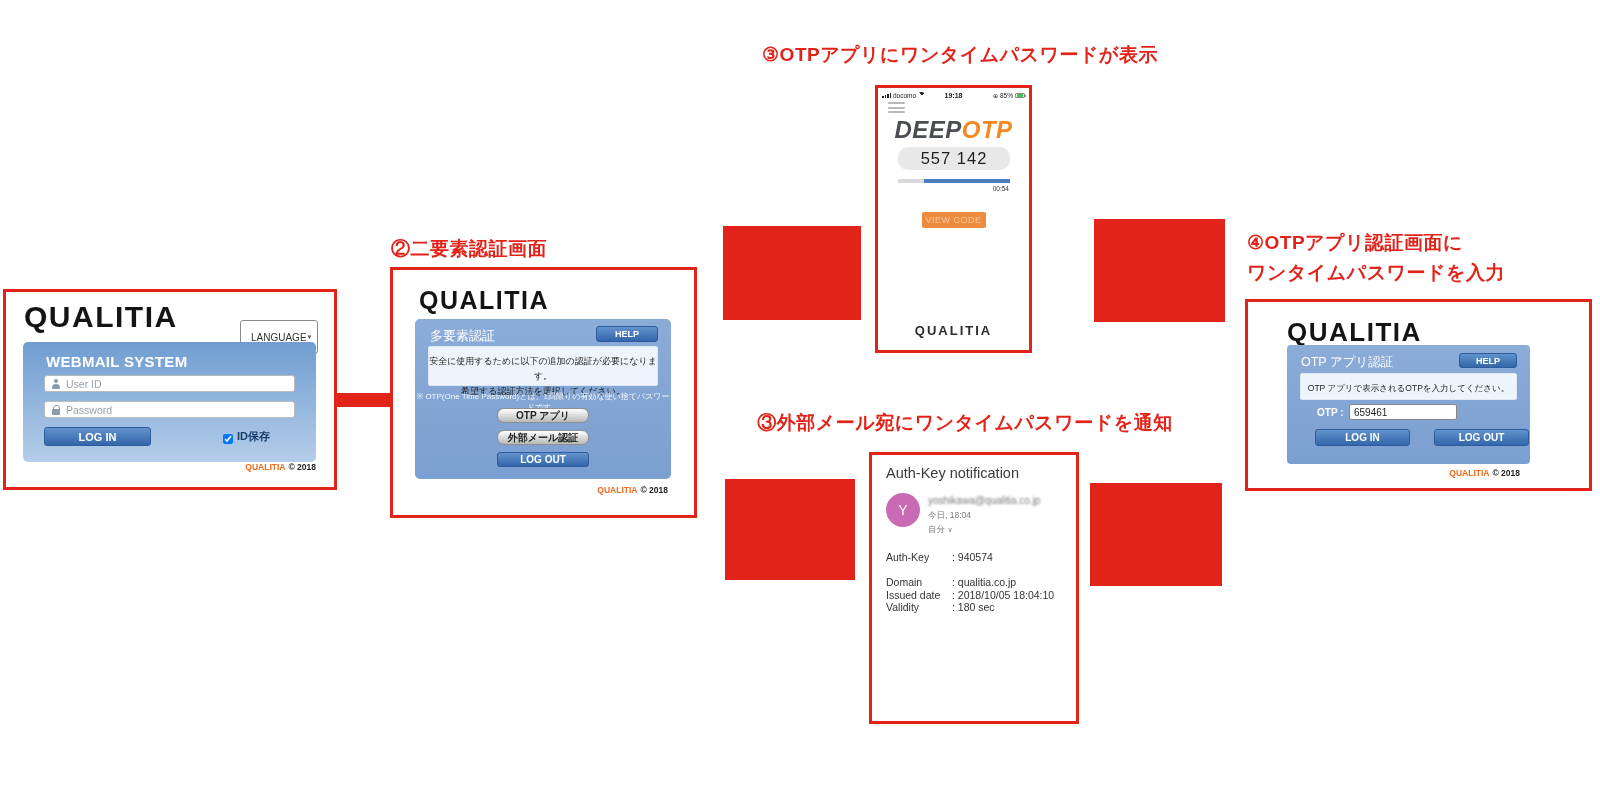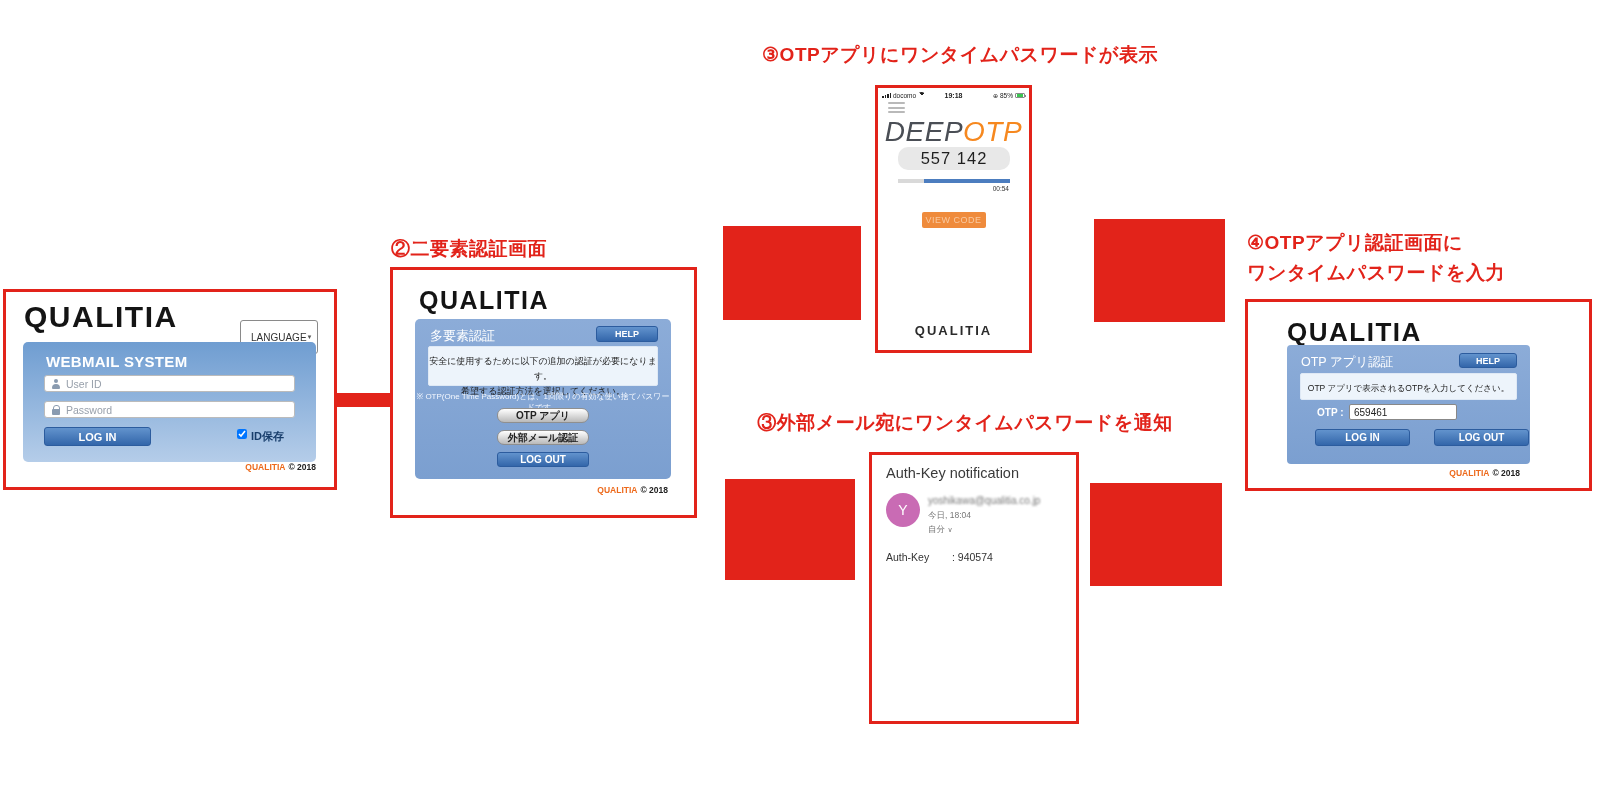--- a/index.html
+++ b/index.html
@@ -81,21 +81,21 @@
         <input type="text" placeholder="User ID" style="">
       </div>
 
       <div class="field" style="left:21px; top:59px; width:251px; height:17px;">
         <span class="icon-lock"></span>
         <input type="text" placeholder="Password" style="">
       </div>
 
       <div class="btn-blue" style="position:absolute; left:21px; top:85px; width:107px; height:19px; font-size:11px;">LOG IN</div>
 
-      <div style="position:absolute; left:214px; top:87px; display:flex; align-items:flex-start; gap:4px;">
+      <div style="position:absolute; left:200px; top:87px; display:flex; align-items:flex-end; gap:4px;">
         <input type="checkbox" style="width: 10px; height: 10px;" checked="checked">
         <span style="font-size:11px; font-weight:700; color:#173d6b;">ID保存</span>
       </div>
     </div>
 
     <div class="footer-copy" style="right:18px; top:170px;">
       <span class="brand">QUALITIA</span><span>© 2018</span>
     </div>
   </div>
 
@@ -151,21 +151,21 @@
           </span>
       </span>
     </div>
 
     <div class="hamburger" style="position:absolute; left:10px; top:14px;">
         <span></span>
         <span></span>
         <span></span>
       </div>
 
-    <div style="position:absolute; left:0; top:28px; width:100%; text-align:center; font-size:28px; font-weight:400; font-style:italic; letter-spacing:.5px;">
+    <div style="position:absolute; left:0; top:28px; width:100%; text-align:center; font-size:24px; font-weight:700; font-style:italic; letter-spacing:.5px;">
       <span style="color:#4a4e55;">DEEP</span><span style="color:#f6881f;">OTP</span>
     </div>
 
     <div style="position:absolute; left:20px; top:59px; width:112px; height:23px; background:#e8e8e8; border-radius:10px; display:flex; align-items:center; justify-content:center; font-size:16.5px; color:#1f1f1f; letter-spacing:1px;">557 142</div>
 
     <div style="position:absolute; left:20px; top:91px; width:112px; height:4px; background:#d9d9d9;">
       <div style="position:absolute; right:0; top:0; width:86px; height:4px; background:#4c7dbf;"></div>
     </div>
     <div style="position:absolute; right:20px; top:97px; font-size:6.5px; color:#333;">00:54</div>
 
@@ -185,20 +185,25 @@
     <div style="position:absolute; left:56px; top:55px; font-size:8.5px; color:#777;">今日, 18:04</div>
     <div style="position:absolute; left:56px; top:69px; font-size:8.5px; color:#777;">
       <span>自分</span>
       <span style="font-size:7px;">∨</span>
     </div>
 
     <div style="position:absolute; left:14px; top:96px; font-size:10.5px; color:#333;">
       <span class="mail-label">Auth-Key</span><span>: 940574</span>
     </div>
 
+    <div style="position:absolute; left:14px; top:121px; font-size:10.5px; color:#333; line-height:12.5px;">
+      <div><span class="mail-label">Domain</span><span>: qualitia.co.jp</span></div>
+      <div><span class="mail-label">Issued date</span><span>: 2018/10/05 18:04:10</span></div>
+      <div><span class="mail-label">Validity</span><span>: 180 sec</span></div>
+    </div>
   </div>
 
   <div class="rblock" style="left:723px; top:226px; width:138px; height:94px;"></div>
   <div class="rblock" style="left:1094px; top:219px; width:131px; height:103px;"></div>
   <div class="rblock" style="left:725px; top:479px; width:130px; height:101px;"></div>
   <div class="rblock" style="left:1090px; top:483px; width:132px; height:103px;"></div>
 
   <div class="step-title" style="left:1247px; top:230px;">④OTPアプリ認証画面に</div>
   <div class="step-title" style="left:1247px; top:260px;">ワンタイムパスワードを入力</div>
 

